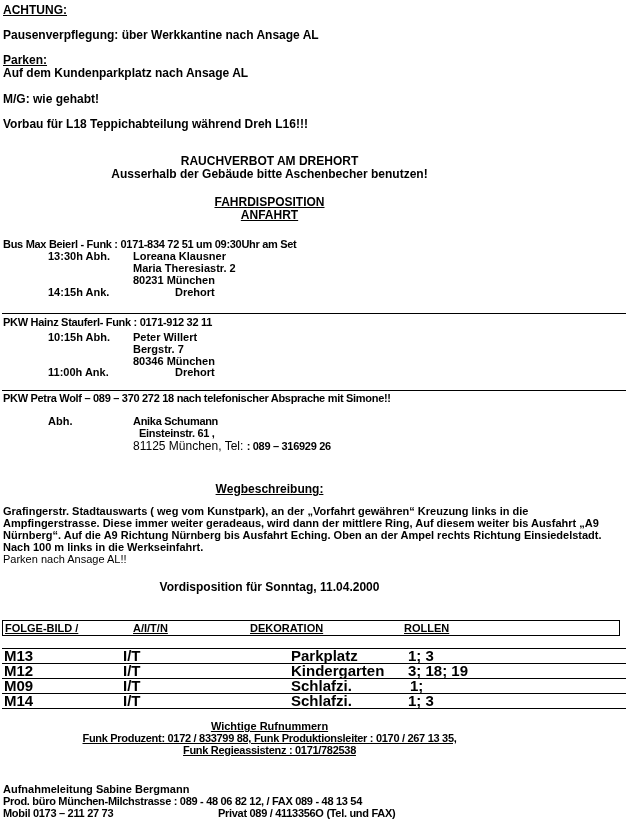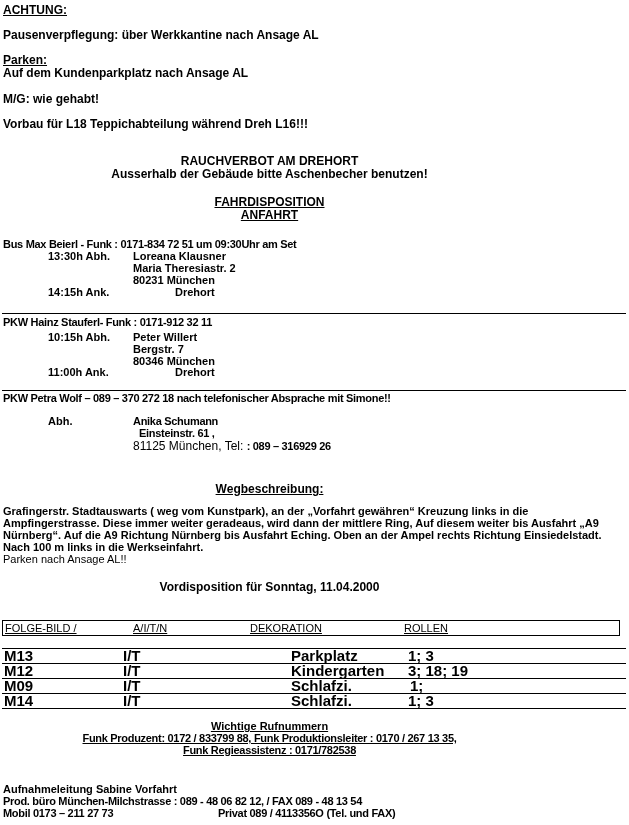--- a/index.html
+++ b/index.html
@@ -12,21 +12,21 @@
     .u { text-decoration: underline; }
     .f12 { font-size: 12px; line-height: 13px; }
     .f11 { font-size: 11px; line-height: 12px; }
     .center { left: 0; width: 539px; text-align: center; }
     .hr { position: absolute; left: 2px; width: 624px; height: 0; border-top: 1px solid #000; }
     .cond { letter-spacing: -0.3px; }
     .table-head {
       position: absolute; left: 2px; top: 620px; width: 616px; height: 14px;
       border: 1px solid #000;
     }
-    .th { position: absolute; top: 1px; font-size: 11px; line-height: 12px; font-weight: normal; text-decoration: underline; }
+    .th { position: absolute; top: 1px; font-size: 11px; line-height: 12px; font-weight: bold; text-decoration: underline; }
     .row { position: absolute; left: 2px; width: 624px; height: 14px; border-bottom: 1px solid #000; }
     .cell { position: absolute; top: 1px; font-size: 15px; line-height: 12px; font-weight: bold; white-space: nowrap; }
     .route { left: 3px; width: 620px; white-space: normal; }
   </style>
 </head>
 <body>
 
 <div class="abs b u f12" style="left:3px; top:4px;">ACHTUNG:</div>
 <div class="abs b f12" style="left:3px; top:29px;">Pausenverpflegung: über Werkkantine nach Ansage AL</div>
 <div class="abs b u f12" style="left:3px; top:54px;">Parken:</div>
@@ -111,16 +111,16 @@
   <span class="cell" style="left:2px;">M14</span>
   <span class="cell" style="left:121px;">I/T</span>
   <span class="cell" style="left:289px;">Schlafzi.</span>
   <span class="cell" style="left:406px;">1; 3</span>
 </div>
 
 <div class="abs b u f11 center" style="top:720px;">Wichtige Rufnummern</div>
 <div class="abs b u f11 center cond" style="top:732px;">Funk Produzent: 0172 / 833799 88, Funk Produktionsleiter :  0170 / 267 13 35,</div>
 <div class="abs b u f11 center cond" style="top:744px;">Funk Regieassistenz : 0171/782538</div>
 
-<div class="abs b f11" style="left:3px; top:783px;">Aufnahmeleitung  Sabine Vorfahrt</div>
+<div class="abs b f11" style="left:3px; top:783px;">Aufnahmeleitung  Sabine Bergmann</div>
 <div class="abs b f11 cond" style="left:3px; top:795px;">Prod. büro München-Milchstrasse : 089 - 48 06 82 12, /  FAX 089 - 48 13 54</div>
 <div class="abs b f11 cond" style="left:3px; top:807px;">Mobil  0173 – 211 27 73</div>
 <div class="abs b f11 cond" style="left:218px; top:807px;">Privat  089 / 4113356O (Tel. und FAX)</div>
 
 </body></html>

